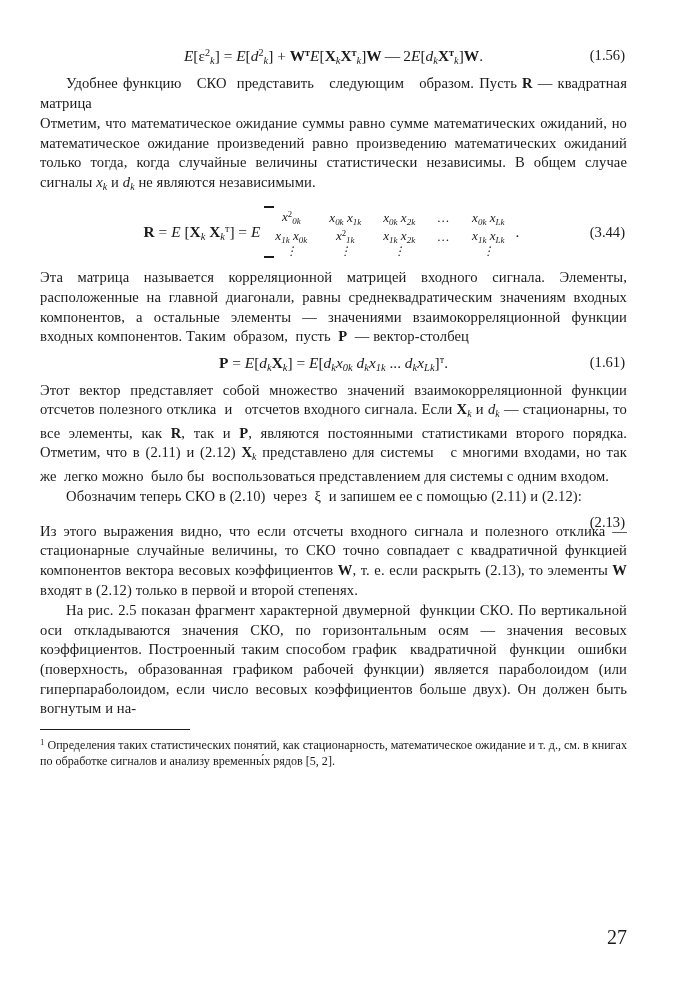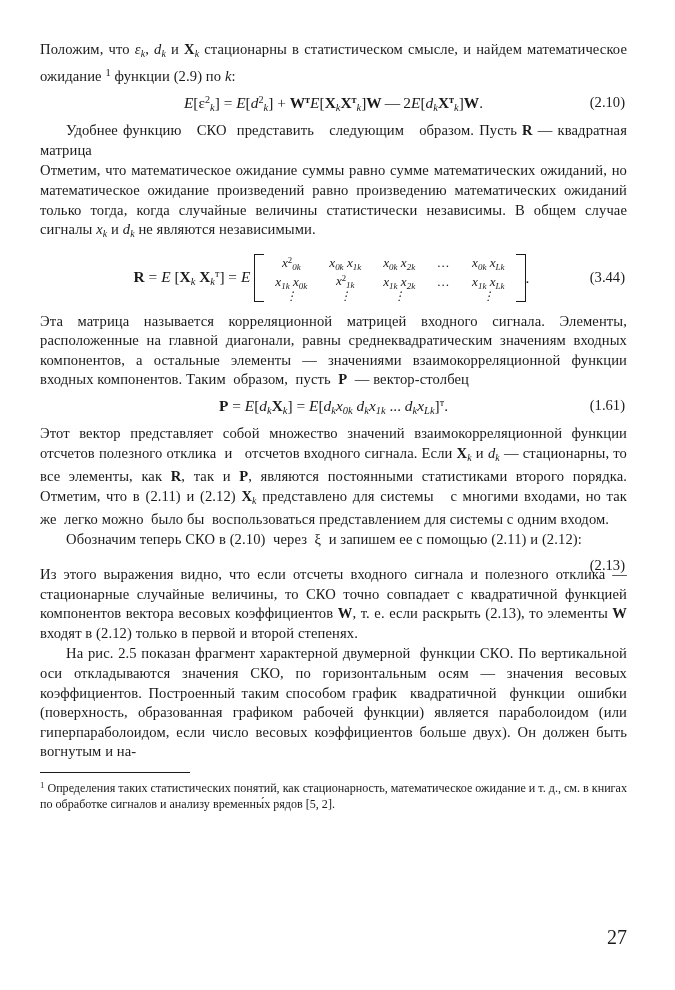--- a/index.html
+++ b/index.html
@@ -77,20 +77,21 @@
     position: relative;
   }
   .mx-lead {
     font-size: 15.4px;
     white-space: nowrap;
     padding-right: 4px;
   }
   .mx-wrap {
     display: inline-flex;
     align-items: stretch;
+    flex-direction: column;
   }
   .mx-bracket {
     width: 9px;
     border-top: 1.4px solid #1a1a1a;
     border-bottom: 1.4px solid #1a1a1a;
   }
   .mx-bracket.left { border-left: 1.4px solid #1a1a1a; }
   .mx-bracket.right { border-right: 1.4px solid #1a1a1a; }
   table.matrix {
     border-collapse: collapse;
@@ -134,29 +135,26 @@
     right: 48px;
     bottom: 41px;
     font-size: 20px;
   }
 </style>
 </head>
 <body>
 
 <div class="page">
 
-  <p class="body-text blk">
-    Положим, что <span class="it">ε<sub>k</sub></span>, <span class="it">d<sub>k</sub></span> и <span class="bold">X</span><span class="it"><sub>k</sub></span> стационарны в статистическом смысле, и найдем математическое ожидание <span class="fn-mark">1</span> функции (2.9) по <span class="it">k</span>:
-  </p>
 
   <div class="eq-row">
     <span class="eq-body">
       <span class="it">E</span>[ε<sup>2</sup><sub>k</sub>] = <span class="it">E</span>[<span class="it">d</span><sup>2</sup><sub>k</sub>] + <span class="bold">W</span><sup class="bold upr">т</sup><span class="it">E</span>[<span class="bold">X</span><sub>k</sub><span class="bold">X</span><sup class="bold upr">т</sup><sub>k</sub>]<span class="bold">W</span> — 2<span class="it">E</span>[<span class="it">d</span><sub>k</sub><span class="bold">X</span><sup class="bold upr">т</sup><sub>k</sub>]<span class="bold">W</span>.
     </span>
-    <span class="eq-num">(2.10)</span>
+    <span class="eq-num">(1.56)</span>
   </div>
 
   <p class="body-text blk p-indent">
     Удобнее функцию&nbsp;&nbsp;&nbsp;СКО&nbsp;&nbsp;представить&nbsp;&nbsp;&nbsp;следующим&nbsp;&nbsp;&nbsp;образом. Пусть <span class="bold">R</span> — квадратная матрица
   </p>
 
   <p class="body-text blk">
     Отметим, что математическое ожидание суммы равно сумме математических ожиданий, но математическое ожидание произведений равно произведению математических ожиданий только тогда, когда случайные величины статистически независимы. В общем случае сигналы <span class="it">x<sub>k</sub></span> и <span class="it">d<sub>k</sub></span> не являются независимыми.
   </p>
 

